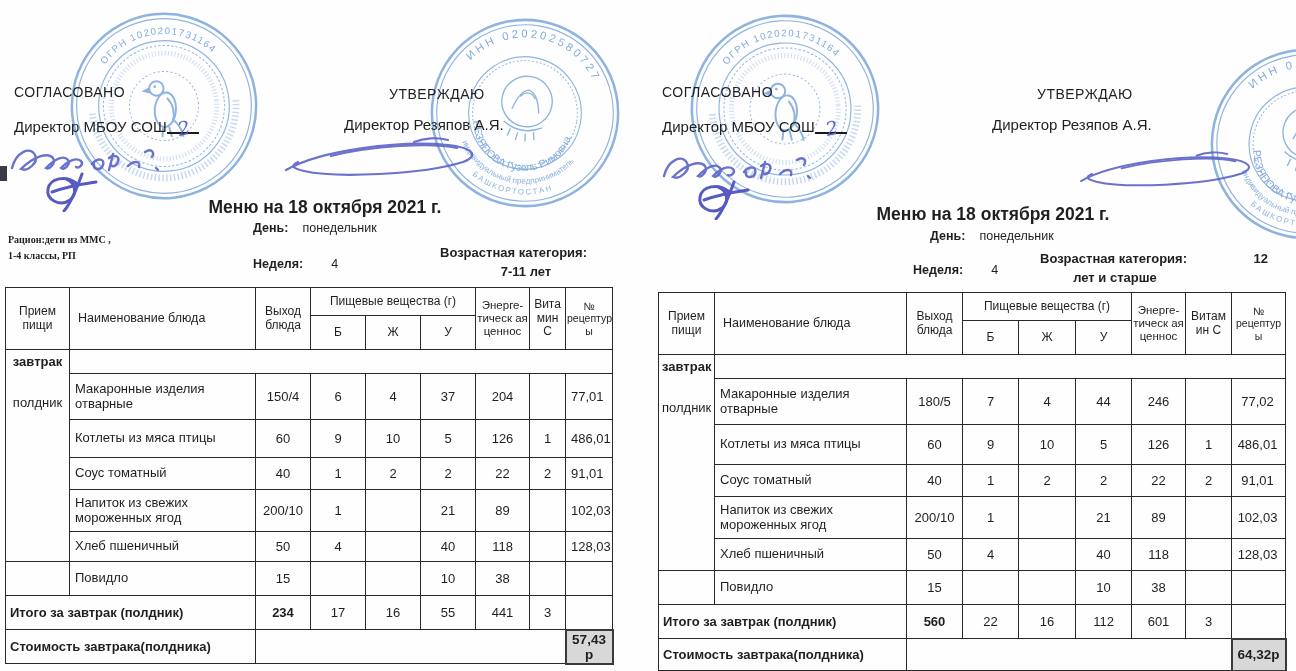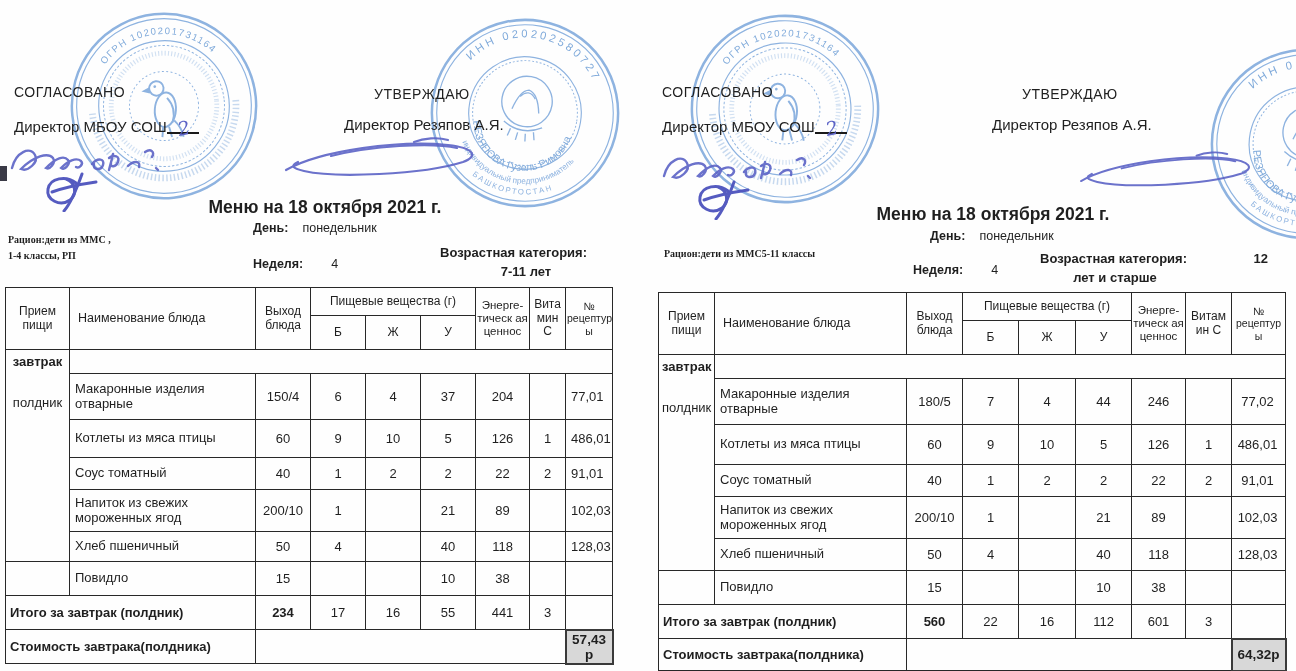--- a/index.html
+++ b/index.html
@@ -14,21 +14,21 @@
   .p0 .stamp-b{left:428px;top:16px;width:194px;height:194px;transform:rotate(10deg);}
   .p1 .stamp-a{left:40px;top:12px;width:194px;height:194px;transform:rotate(-4deg);}
   .p1 .stamp-b{left:560px;top:46px;width:196px;height:196px;transform:rotate(12deg);}
   .sig{position:absolute;z-index:3;}
   .p0 .sig-agreed{left:4px;top:128px;}   .p1 .sig-agreed{left:8px;top:136px;}
   .p0 .sig-approved{left:276px;top:128px;} .p1 .sig-approved{left:424px;top:142px;}
 
   
   .lbl-agreed,.lbl-approved{position:absolute;z-index:4;font-size:14px;letter-spacing:.5px;}
   .lbl-agreed{left:14px;top:84px;}
-  .lbl-approved{left:374px;top:86px;text-align:right;}
+  .lbl-approved{left:389px;top:86px;text-align:right;}
   .role-agreed,.role-approved{position:absolute;z-index:4;font-size:15px;}
   .role-agreed{left:14px;top:114px;}
   .role-approved{left:344px;top:116px;}
   .sosh-num{display:inline-block;width:32px;border-bottom:2.5px solid #1a1a1a;text-align:center;height:18px;}
   .hw2{display:inline-block;font-family:"DejaVu Serif",serif;font-style:italic;color:#5c63c6;
        font-size:19px;transform:rotate(-12deg) translateY(3px);}
   .doc-title{position:absolute;z-index:4;left:130px;width:390px;top:197px;text-align:center;
              font-size:17.5px;font-weight:bold;}
   .p1 .doc-title{left:150px;top:204px;}
   .meta{position:absolute;z-index:4;font-size:12.5px;}
@@ -385,24 +385,20 @@
       <span>Директор МБОУ СОШ</span><span class="sosh-num"><span class="hw2">2</span></span>
     </div>
     <div class="lbl-approved">УТВЕРЖДАЮ</div>
     <div class="role-approved">Директор Резяпов А.Я.</div>
 
     <div class="doc-title">Меню на 18 октября 2021 г.</div>
 
     <div class="meta day">
       <b>День:</b><span class="val">понедельник</span>
     </div>
-    <div class="meta ration">
-      <div>Рацион:дети из ММС5-11 классы</div>
-      <div></div>
-    </div>
     <div class="meta week">
       <b>Неделя:</b><span class="val">4</span>
     </div>
     <div class="meta age">
       <span>Возрастная категория:</span>
       <span class="age-right">12</span>
       <div class="age2">лет и старше</div>
     </div>
 
     <table class="menu-table">

